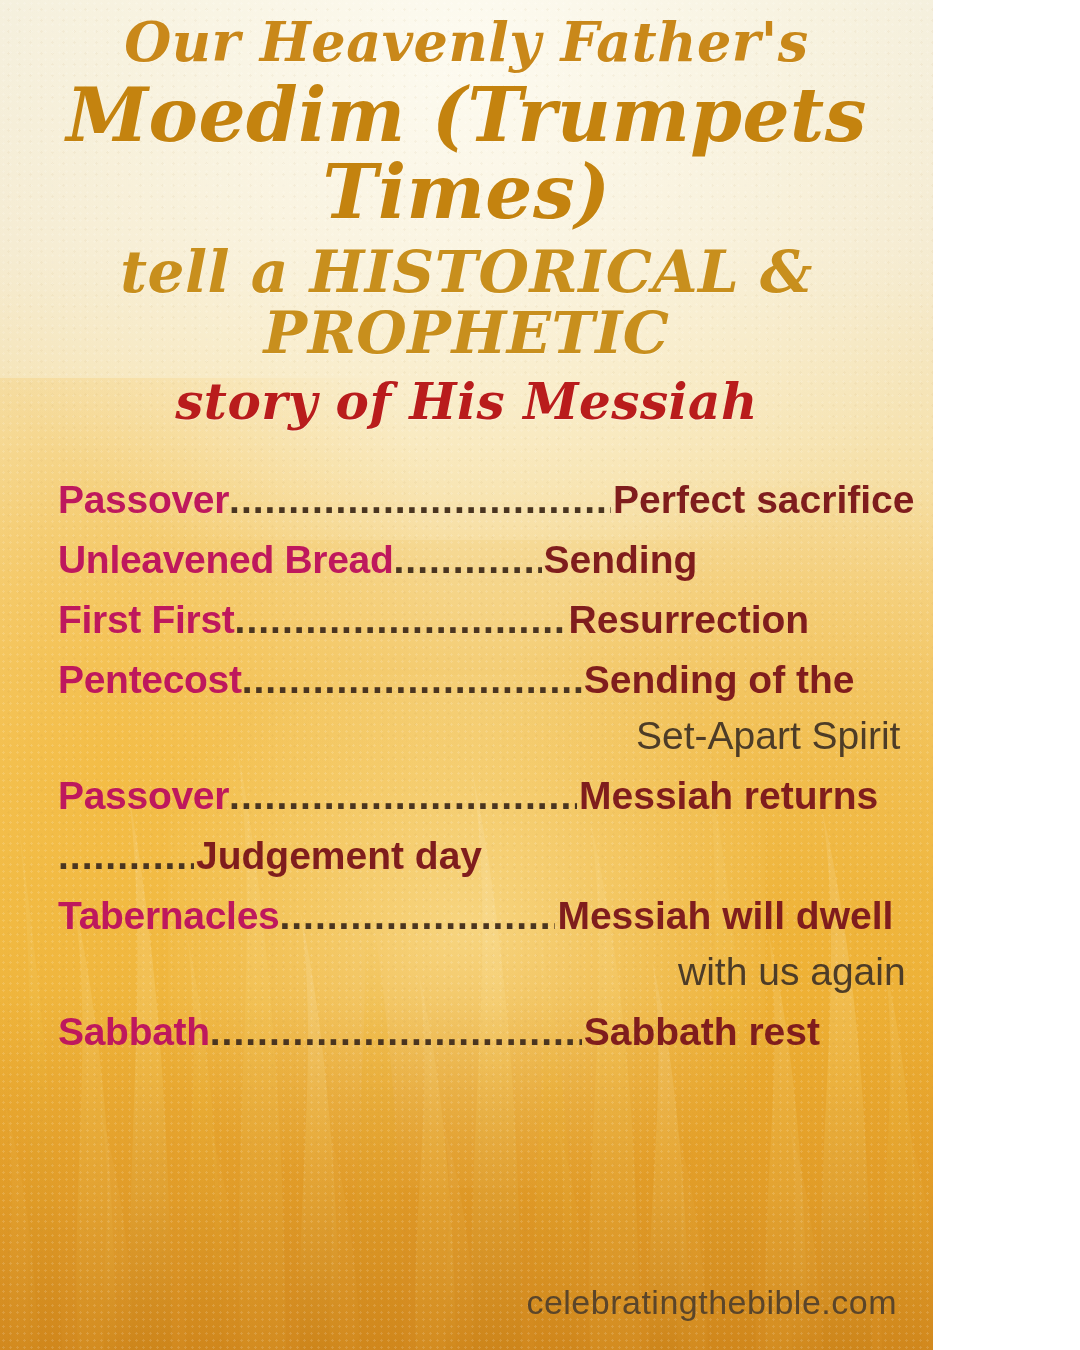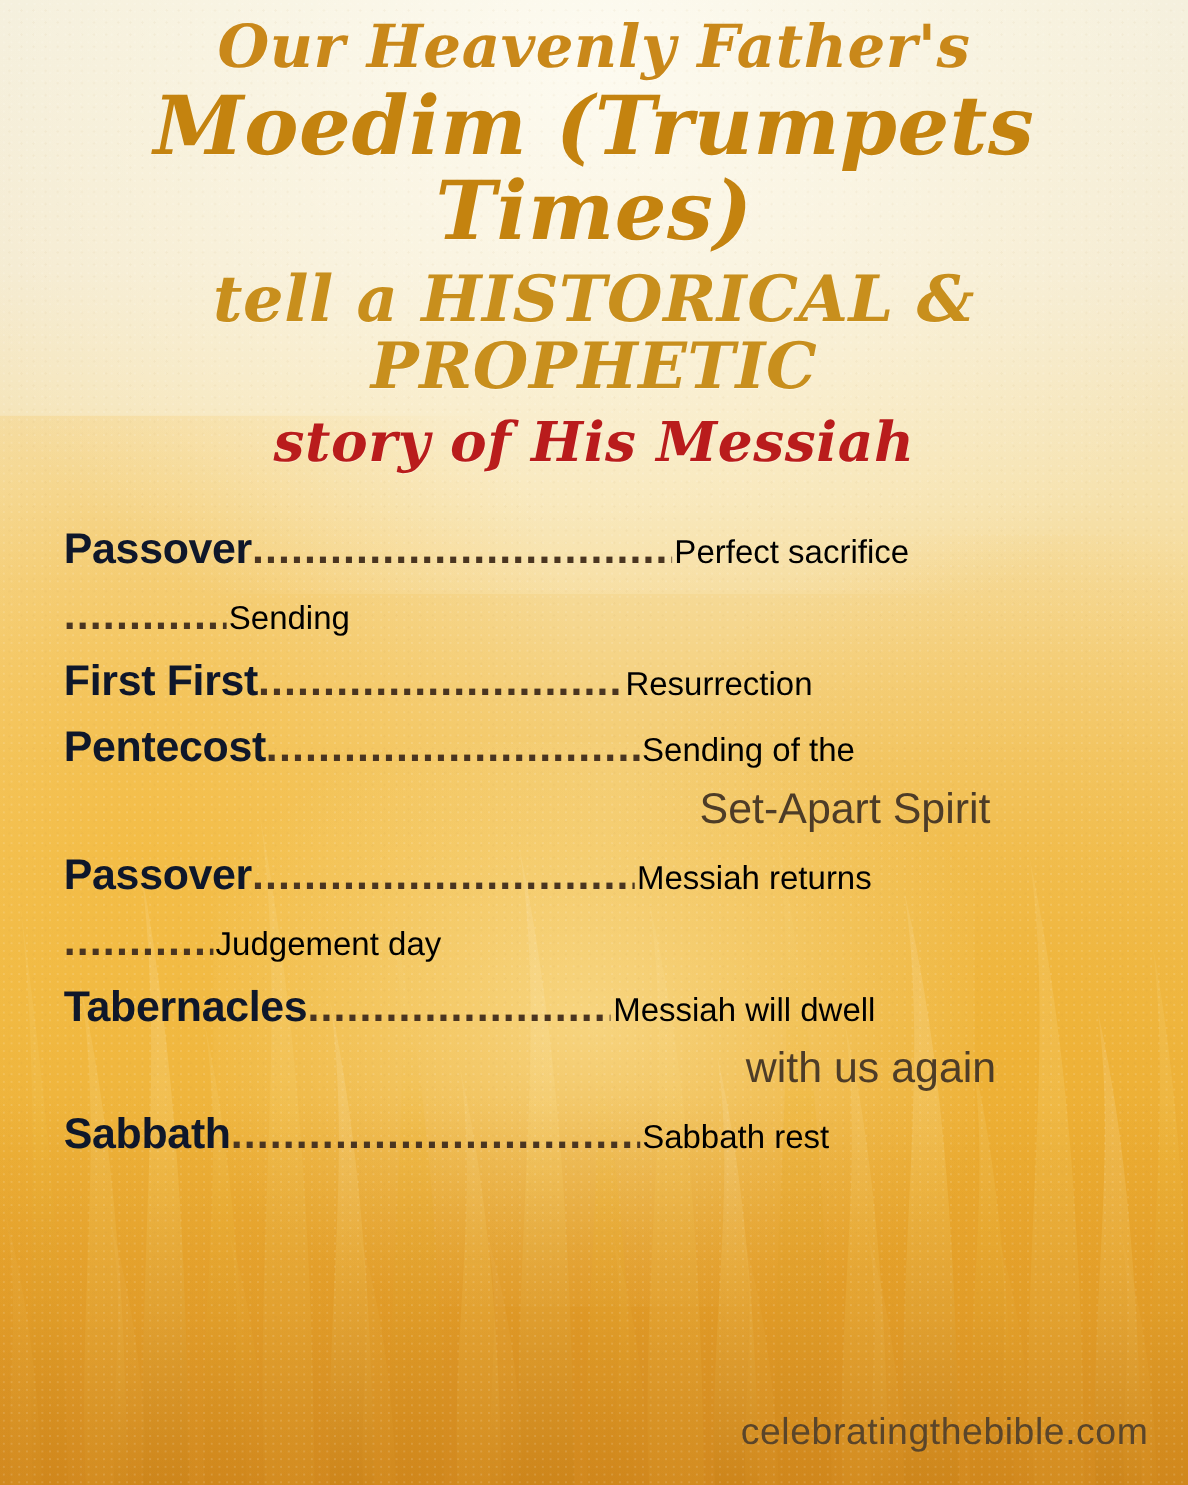--- a/index.html
+++ b/index.html
@@ -8,21 +8,21 @@
   }
   body {
     width: 1080px;
     height: 1350px;
     overflow: hidden;
     font-family: "Liberation Sans", sans-serif;
   }
 
   #poster {
     position: relative;
-    width: 1080px;
+    width: 933px;
     height: 1350px;
     overflow: hidden;
     background: #f2ecd9;
   }
 
   
   .bg-base {
     position: absolute;
     inset: 0;
     background:
@@ -152,35 +152,35 @@
   .row {
     display: flex;
     align-items: baseline;
     margin-bottom: 16px;
     color: #4a3a23;
   }
   .row .term {
     font-size: 39px;
     font-weight: 700;
     white-space: nowrap;
-    color: #0f172a;
+    color: #be185d;
     letter-spacing: -0.3px;
   }
   .row .dots {
     font-size: 39px;
     font-weight: 700;
     color: #4a3520;
     overflow: hidden;
     white-space: nowrap;
     letter-spacing: 1px;
   }
   .row .meaning {
-    font-size: 30px;
-    font-weight: 400;
-    color: #000000;
+    font-size: 39px;
+    font-weight: 700;
+    color: #7f1d1d;
     white-space: nowrap;
     margin-left: 2px;
   }
   
   .row.r-passover  .dots { width: 382px; }
   .row.r-unleav    .dots { width: 148px; }
   .row.r-firstf    .dots { width: 332px; }
   .row.r-pentecost .dots { width: 340px; }
   .row.r-trumpets  .dots { width: 348px; }
   .row.r-atonement .dots { width: 136px; }
@@ -285,20 +285,21 @@
 
     <div class="list">
 
       <div class="row r-passover">
         <span class="term">Passover</span>
         <span class="dots">................................................................</span>
         <span class="meaning">Perfect sacrifice</span>
       </div>
 
       <div class="row r-unleav">
+        <span class="term">Unleavened Bread</span>
         <span class="dots">................................................................</span>
         <span class="meaning">Sending</span>
       </div>
 
       <div class="row r-firstf">
         <span class="term">First First</span>
         <span class="dots">................................................................</span>
         <span class="meaning">Resurrection</span>
       </div>
 

